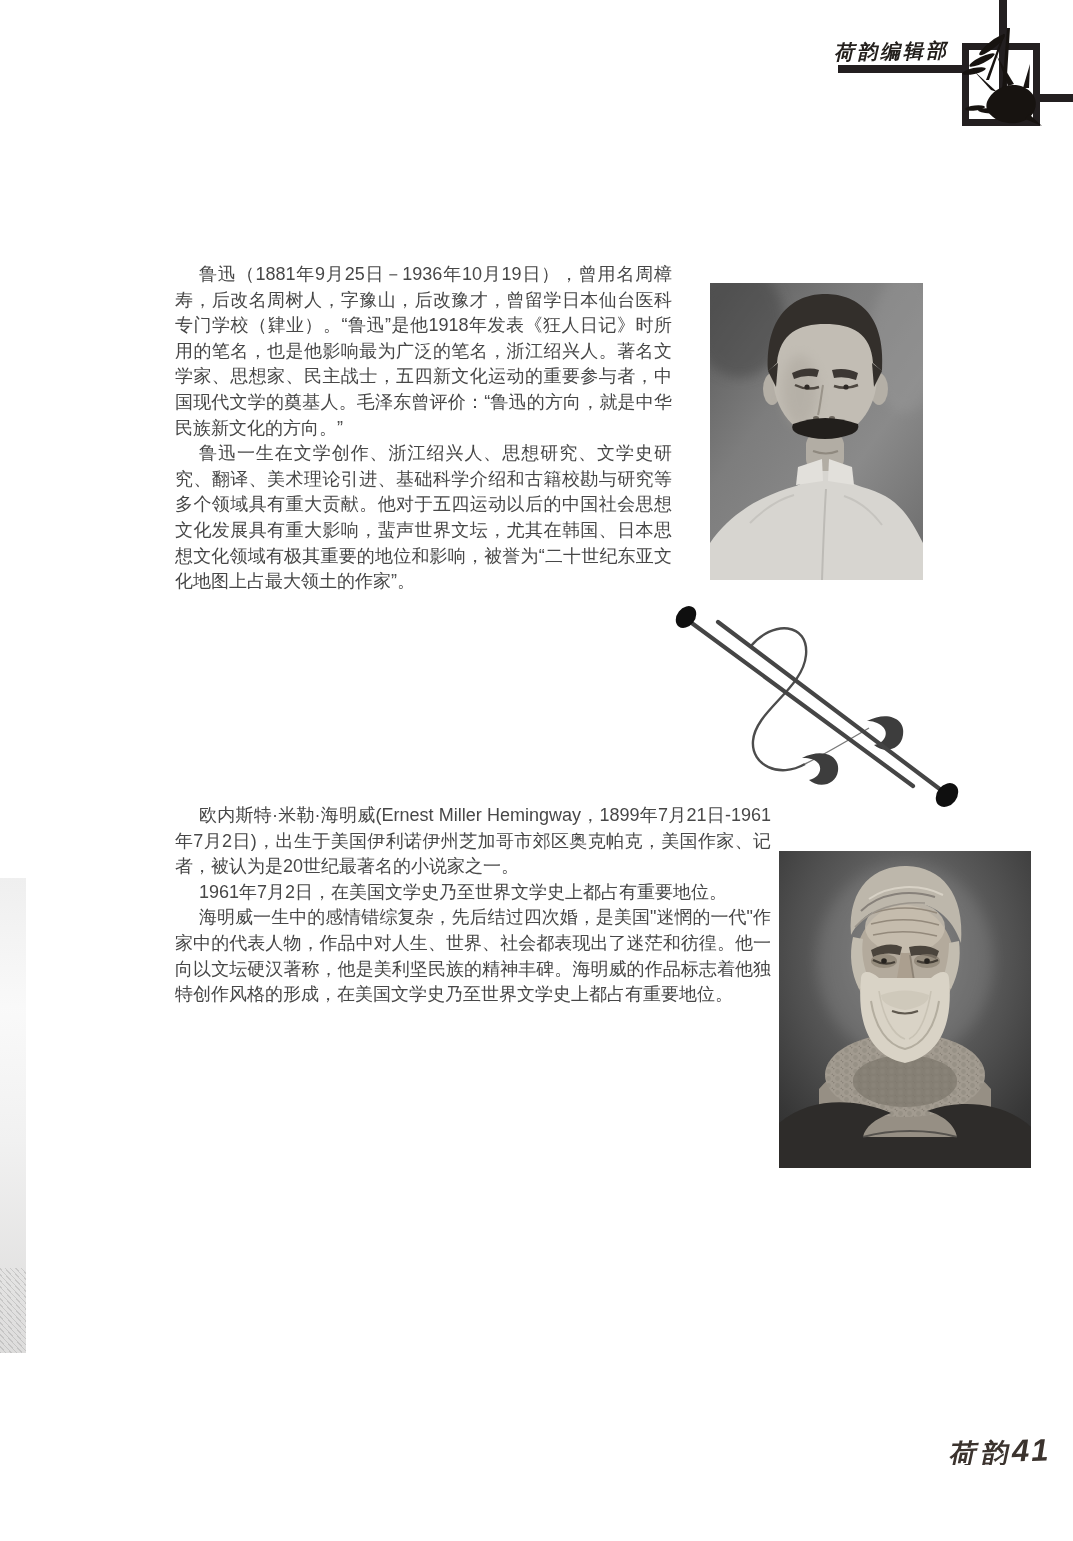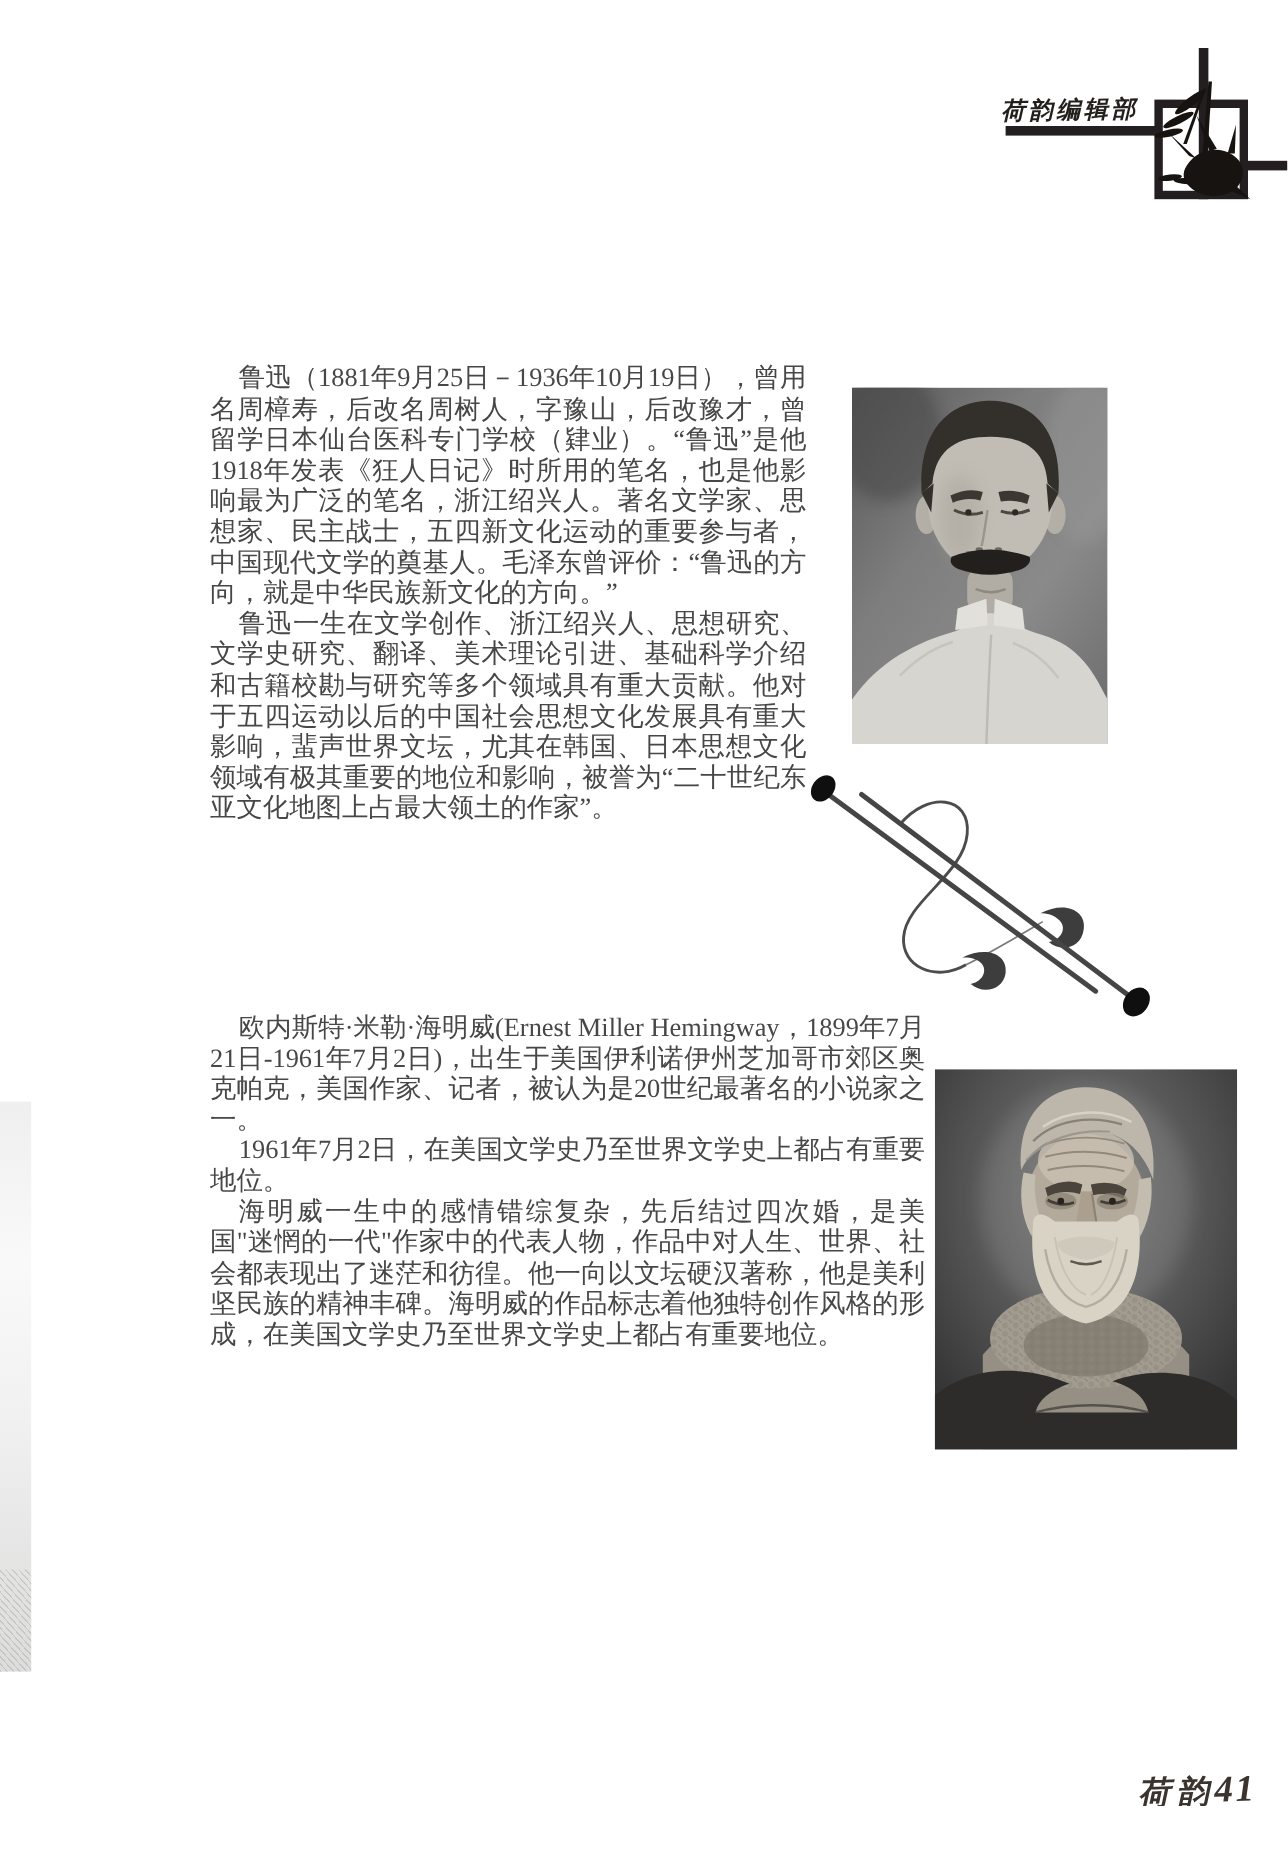--- a/index.html
+++ b/index.html
@@ -1,35 +1,34 @@
 <!DOCTYPE html>
 <html><head>
 <meta charset="utf-8">
 <style>
   html,body{margin:0;padding:0;background:#ffffff;}
   .page{
     position:relative;width:1073px;height:1465px;background:#ffffff;overflow:hidden;
-    font-family:Liberation Serif, serif;
-    margin-top:40px;
+    font-family:Liberation Sans, sans-serif;
   }
   
   .bar{position:absolute;background:#231f20;}
   #bar-left{left:838px;top:65px;width:128px;height:8px;}
   #vbar{left:999px;top:0px;width:8px;height:126px;}
   #bar-right{left:1040px;top:94px;width:33px;height:8px;}
   #frame{left:962px;top:43px;width:78px;height:83px;border:7px solid #231f20;box-sizing:border-box;position:absolute;background:transparent;}
   #bamboo{position:absolute;left:945px;top:18px;width:120px;height:115px;z-index:3;}
   #masthead{
     position:absolute;left:834px;top:38px;width:140px;
     font-size:20px;font-weight:bold;font-style:italic;letter-spacing:3px;
     color:#231f1c;white-space:nowrap;transform:rotate(-1deg);
   }
   
   .text-col{
-    position:absolute;color:#474747;font-size:22px;line-height:25.6px;
+    position:absolute;color:#474747;font-size:18px;line-height:25.6px;
     text-align:justify;
   }
   .text-col p{margin:0;text-indent:24px;}
   #luxun-text{left:175px;top:262px;width:497px;}
   #hemingway-text{left:175px;top:803px;width:596px;}
   
   figure{margin:0;padding:0;position:absolute;}
   #luxun-photo{left:710px;top:283px;width:213px;height:297px;}
   #hemingway-photo{left:779px;top:851px;width:252px;height:317px;}
   #luxun-photo svg,#hemingway-photo svg{display:block;width:100%;height:100%;}

